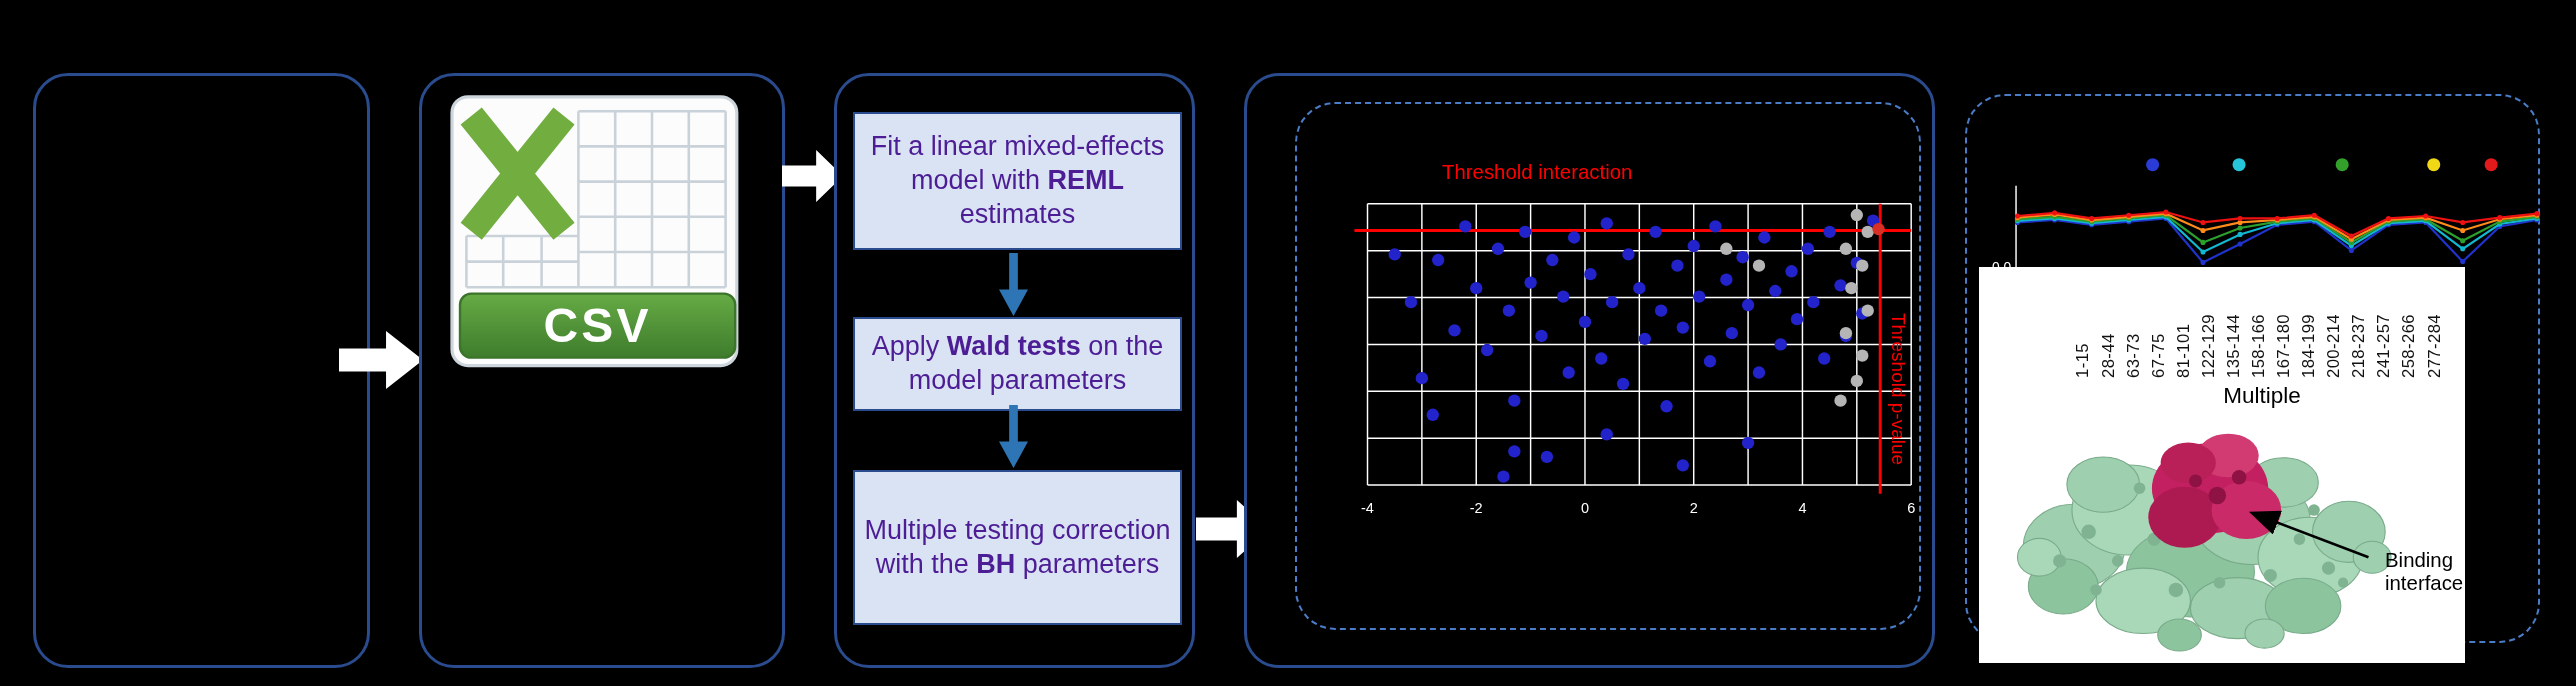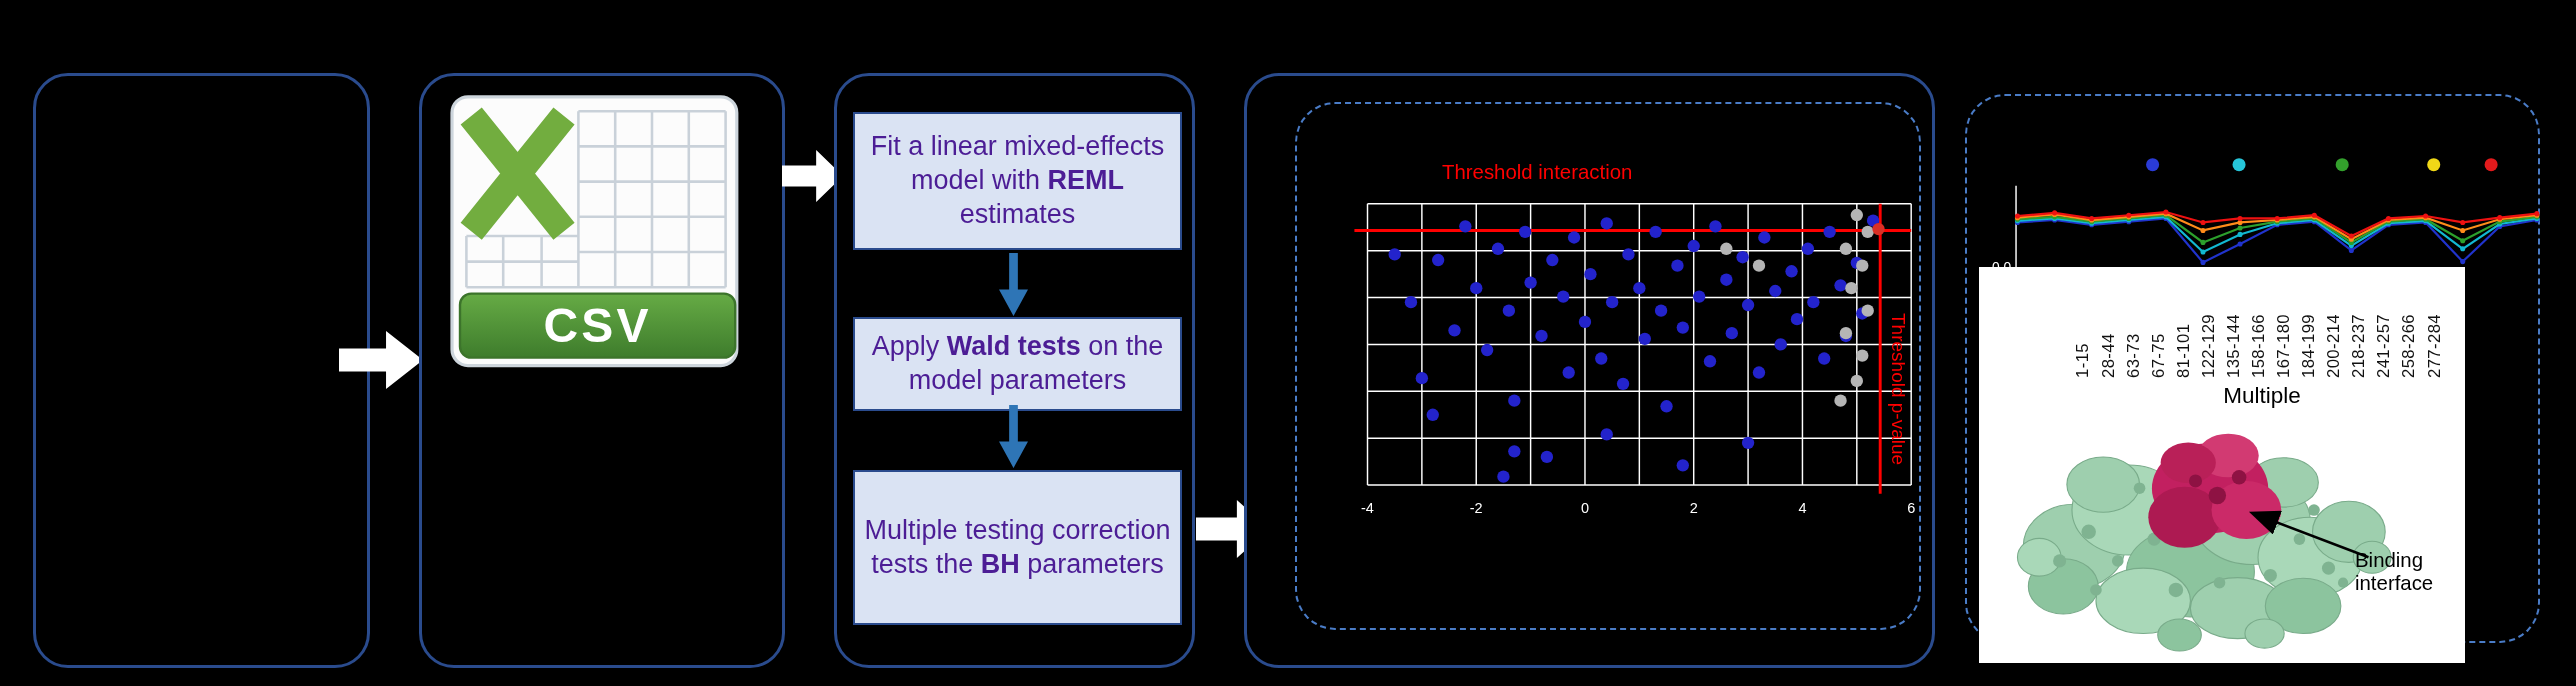--- a/index.html
+++ b/index.html
@@ -31,21 +31,21 @@
   .grid{stroke:#ffffff;stroke-width:2}
   .thr{stroke:#ff0000;stroke-width:4}
   .tick{fill:#ffffff;font-size:20px;text-anchor:middle;font-family:"Liberation Sans",sans-serif}
   #p5{left:1965px;top:94px;width:575px;height:549px}
   #linechart-svg{position:absolute;left:1992px;top:124px}
   #whiteblock{position:absolute;left:1979px;top:267px;width:486px;height:396px;background:#fff}
   #peptide-labels{position:absolute;left:0;top:0;width:100%;height:116px}
   .pep{position:absolute;top:111px;transform:rotate(-90deg);transform-origin:0 0;font-size:16.7px;color:#111;white-space:nowrap;letter-spacing:0.4px}
   #peptide-title{position:absolute;left:94px;top:116px;width:378px;text-align:center;font-size:22.5px;color:#000}
   #protein-svg{position:absolute;left:14.5px;top:134px;width:451px;height:258px}
-  #binding-label{position:absolute;left:376px;top:282px;font-size:20.4px;line-height:1.15;color:#000;white-space:pre-line}
+  #binding-label{position:absolute;left:406px;top:282px;font-size:20.4px;line-height:1.15;color:#000;white-space:pre-line}
 </style>
 </head>
 <body>
 
 <div>
 
   <div class="panel" id="p1"></div>
 
   <svg class="flow-arrow" id="fa1" viewBox="0 0 100 70" preserveAspectRatio="none">
     <polygon points="0,21 56,21 56,0 100,35 56,70 56,49 0,49" fill="#ffffff"></polygon>
@@ -82,21 +82,21 @@
     <svg class="step-arrow" id="sa1" viewBox="0 0 40 90" preserveAspectRatio="none">
       <polygon points="14,0 26,0 26,52 40,52 20,90 0,52 14,52" fill="#2e75b6"></polygon>
     </svg>
     <div class="step" id="step2">
         <span><span>Apply </span><b>Wald tests</b><span> on the model parameters</span></span>
       </div>
     <svg class="step-arrow" id="sa2" viewBox="0 0 40 90" preserveAspectRatio="none">
       <polygon points="14,0 26,0 26,52 40,52 20,90 0,52 14,52" fill="#2e75b6"></polygon>
     </svg>
     <div class="step" id="step3">
-        <span><span>Multiple testing correction</span><br><span>tests the </span><b>BH</b><span> parameters</span></span>
+        <span><span>Multiple testing correction</span><br><span>with the </span><b>BH</b><span> parameters</span></span>
       </div>
   </div>
 
   <svg class="flow-arrow" id="fa3" viewBox="0 0 100 70" preserveAspectRatio="none">
     <polygon points="0,21 56,21 56,0 100,35 56,70 56,49 0,49" fill="#ffffff"></polygon>
   </svg>
 
   <div class="panel" id="p4">
     <div class="dashed-box" id="volcano-box">
       <svg id="volcano-svg" width="620" height="523" viewBox="0 0 853 719">

